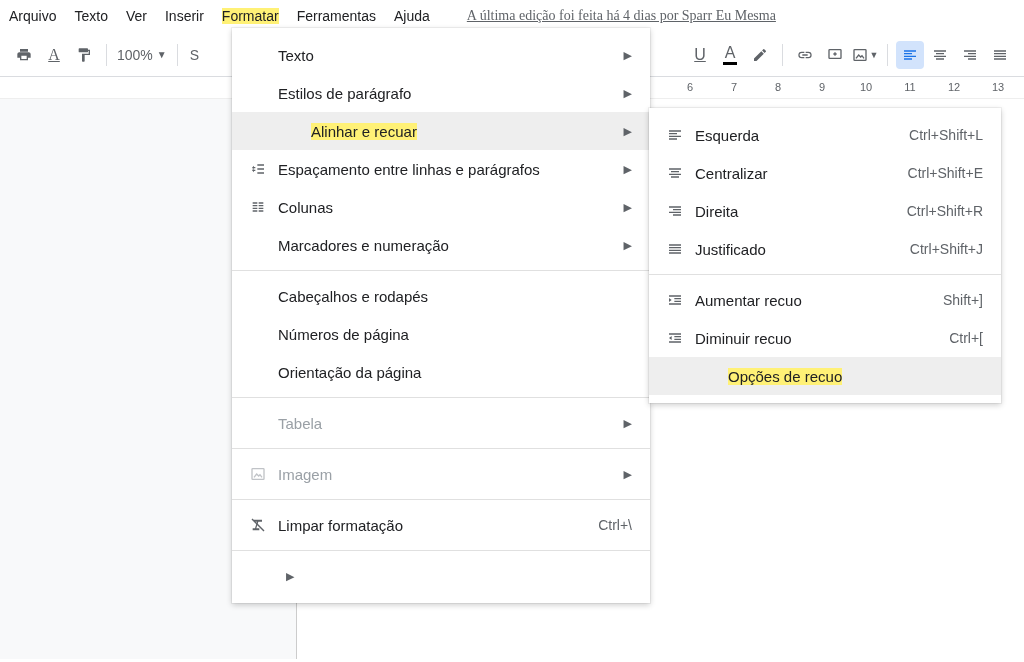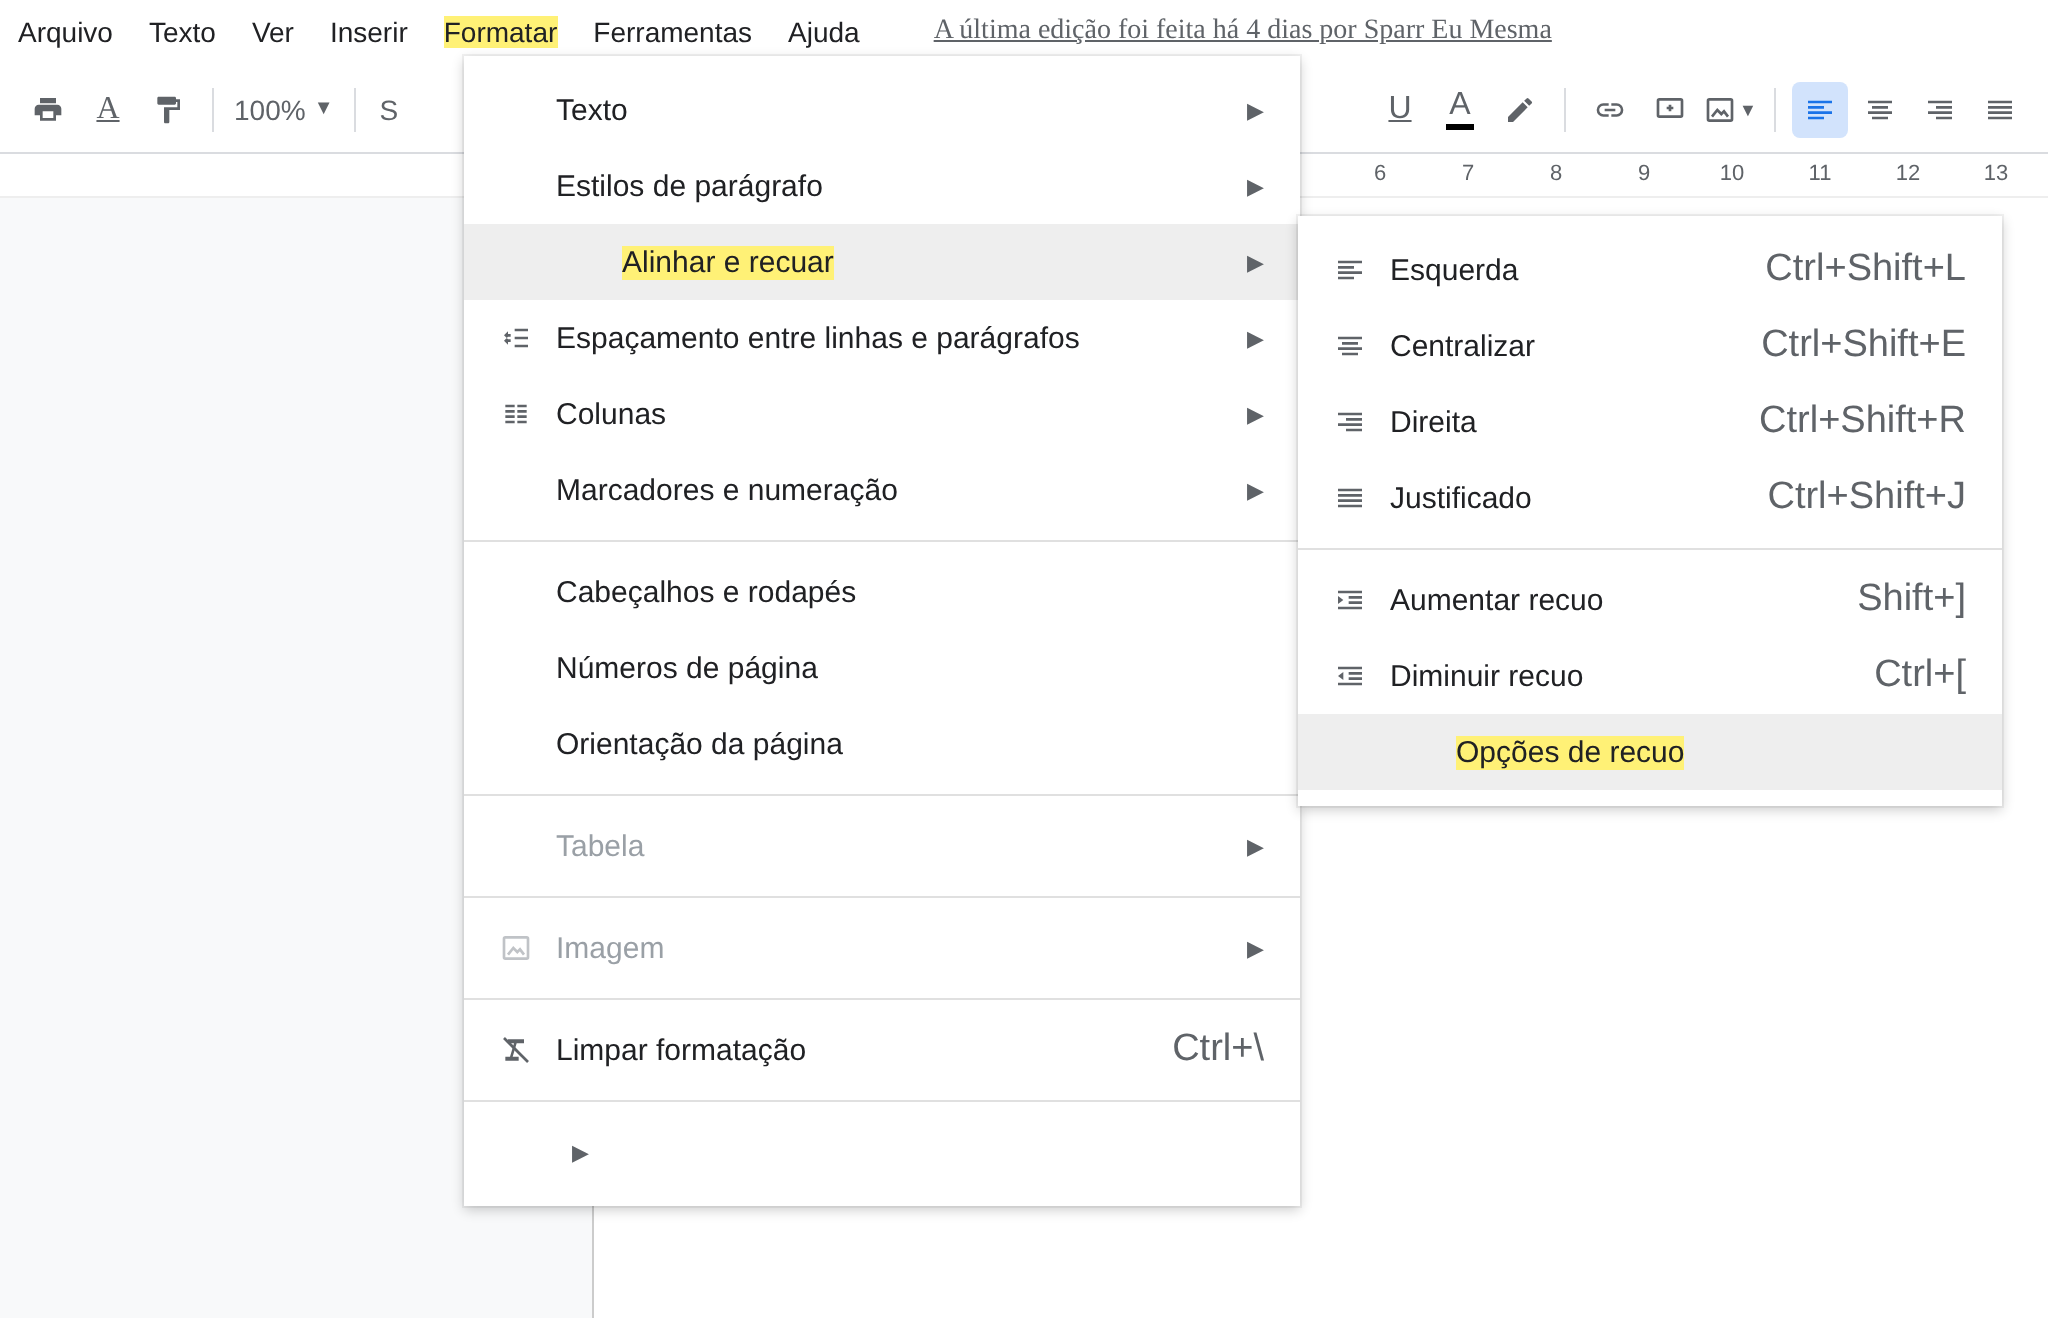--- a/index.html
+++ b/index.html
@@ -136,21 +136,21 @@
   .menu-item .menu-label .hl {
     background: #fff176;
   }
   .menu-item .arrow {
     color: #5f6368;
     font-size: 11px;
     margin-left: 8px;
   }
   .menu-item .shortcut {
     color: #5f6368;
-    font-size: 19px;
+    font-size: 14px;
     margin-left: 12px;
   }
   .menu-sep {
     height: 1px;
     background: #e0e0e0;
     margin: 6px 0;
   }
 
   
   .submenu {

